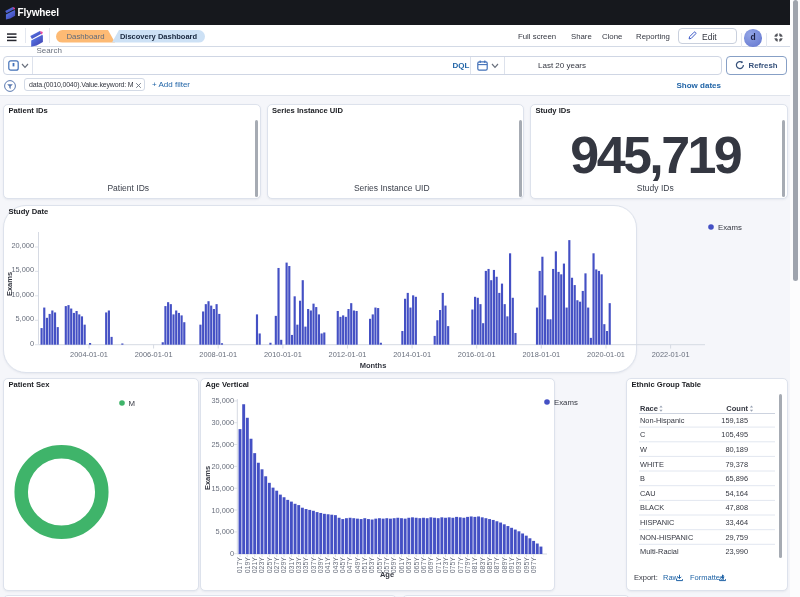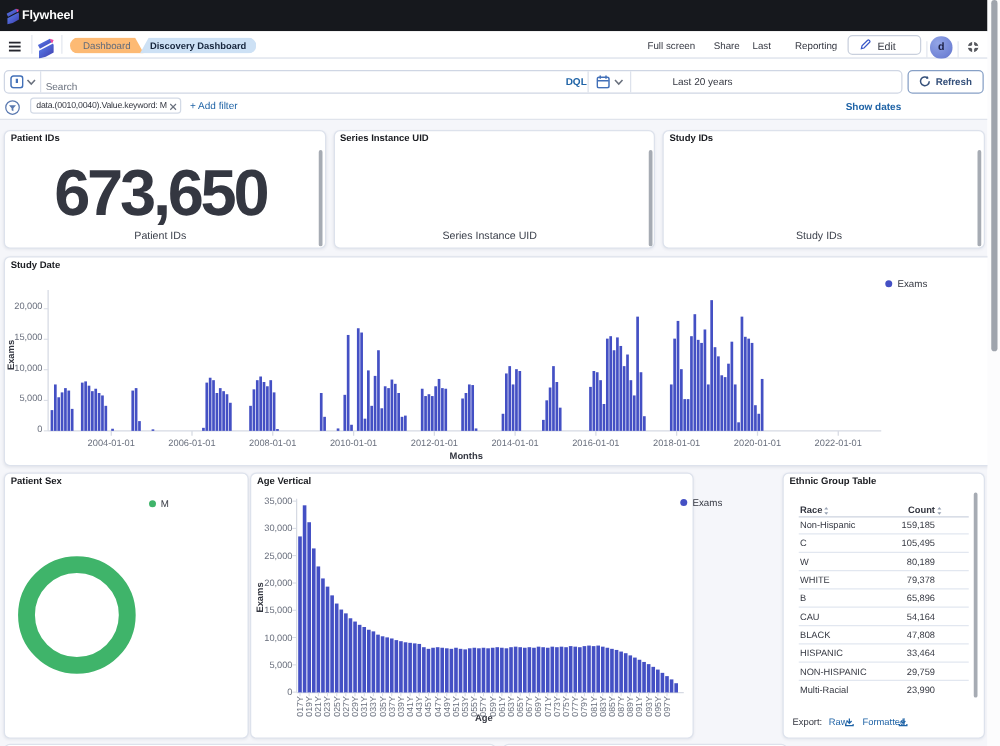--- a/index.html
+++ b/index.html
@@ -42,21 +42,21 @@
         </defs>
         <polygon points="0.3,5.9 9.9,0.9 11.4,3.8 1.9,8.9" fill="url(#g2)"></polygon>
         <polygon points="9.9,0.9 12.9,2.0 11.9,4.4 11,3.9" fill="#e8489f"></polygon>
         <polygon points="1.2,10.5 12.4,4.7 12.9,6.0 12.9,11.9 6.6,15.4 1.2,16.7" fill="url(#g2)"></polygon>
       </svg></div>
 <div class="abs" style="left:49px;top:28px;width:1px;height:15px;background:#e3e7ef;"></div>
 <div class="abs" style="left:56px;top:30px;width:59px;height:12.5px;background:#fdba74;border-radius:6.5px 0 0 6.5px;clip-path:polygon(0 0,52px 0,59px 100%,0 100%);font-size:7.8px;color:#5f6a7b;text-align:center;line-height:13px;">Dashboard</div>
 <div class="abs" style="left:112px;top:30px;width:93px;height:12.5px;background:#cde1f5;border-radius:0 6.5px 6.5px 0;clip-path:polygon(7px 0,100% 0,100% 100%,0 100%);font-size:7.5px;font-weight:600;color:#17263d;text-align:center;line-height:13px;">Discovery Dashboard</div>
 <div class="abs" style="left:518px;top:32px;font-size:7.8px;color:#343741;">Full screen</div>
 <div class="abs" style="left:571px;top:32px;font-size:7.8px;color:#343741;">Share</div>
-<div class="abs" style="left:602px;top:32px;font-size:7.8px;color:#343741;">Last</div>
+<div class="abs" style="left:602px;top:32px;font-size:7.8px;color:#343741;">Clone</div>
 <div class="abs" style="left:636px;top:32px;font-size:7.8px;color:#343741;">Reporting</div>
 <div class="abs" style="left:678px;top:27.5px;width:59px;height:16.5px;border:1px solid #c9d0dd;border-radius:4px;background:#fff;"></div>
 <svg class="abs" style="left:688px;top:31px" width="9" height="9">
       <path d="M1.1,7.9 L1.6,5.7 L6.1,1.2 a0.8,0.8 0 0 1 1.2,0 l0.4,0.4 a0.8,0.8 0 0 1 0,1.2 L3.2,7.4 Z" fill="none" stroke="#3b59c8" stroke-width="1"></path>
     </svg>
 <div class="abs" style="left:702px;top:31.5px;font-size:8.5px;color:#343741;">Edit</div>
 <div class="abs" style="left:740.5px;top:33px;width:1px;height:14px;background:#e3e7ef;"></div>
 <div class="abs" style="left:744.3px;top:29px;width:17.5px;height:17.5px;border-radius:50%;background:radial-gradient(circle at 35% 30%, #93a5e6, #7588d8 60%, #6273cc);"></div>
 <div class="abs" style="left:744.3px;top:29px;width:17.5px;height:17.5px;text-align:center;line-height:17.5px;font-size:8.5px;font-weight:bold;color:#1d2145;">d</div>
 <div class="abs" style="left:766.3px;top:33px;width:1px;height:14px;background:#e3e7ef;"></div>
@@ -69,21 +69,21 @@
 <div class="abs" style="left:0;top:47px;width:790px;height:49px;background:#fff;border-bottom:1px solid #e0e4ec;"></div>
 <div class="abs" style="left:3px;top:55.5px;width:718.5px;height:19px;border:1px solid #cfd6e4;border-radius:4px;background:#fff;"></div>
 <svg class="abs" style="left:8px;top:59.5px" width="11" height="11">
       <rect x="0.8" y="0.8" width="9.4" height="9.4" rx="2" fill="none" stroke="#4270b8" stroke-width="1.2"></rect>
       <rect x="4.6" y="3" width="1.8" height="3.4" fill="#4270b8"></rect>
     </svg>
 <svg class="abs" style="left:21px;top:62.5px" width="8" height="6">
       <path d="M1,1 L4,4.3 L7,1" fill="none" stroke="#69707d" stroke-width="1.2"></path>
     </svg>
 <div class="abs" style="left:32px;top:56.5px;width:1px;height:17px;background:#dde2ec;"></div>
-<div class="abs" style="left:36.5px;top:65px;font-size:8px;color:#69707d;">Search</div>
+<div class="abs" style="left:36.5px;top:46px;font-size:8px;color:#69707d;">Search</div>
 <div class="abs" style="left:452.5px;top:61px;font-size:8px;font-weight:600;color:#1f63a6;">DQL</div>
 <div class="abs" style="left:470px;top:56.5px;width:1px;height:17px;background:#dde2ec;"></div>
 <svg class="abs" style="left:477px;top:59.5px" width="11" height="11">
       <rect x="0.8" y="1.8" width="9.4" height="8.4" rx="1.4" fill="none" stroke="#4270b8" stroke-width="1.2"></rect>
       <line x1="3.2" y1="0.4" x2="3.2" y2="3" stroke="#4270b8" stroke-width="1.2"></line>
       <line x1="7.8" y1="0.4" x2="7.8" y2="3" stroke="#4270b8" stroke-width="1.2"></line>
       <line x1="1" y1="4.6" x2="10" y2="4.6" stroke="#4270b8" stroke-width="1.1"></line>
     </svg>
 <svg class="abs" style="left:491px;top:62.5px" width="8" height="6">
       <path d="M1,1 L4,4.3 L7,1" fill="none" stroke="#69707d" stroke-width="1.2"></path>
@@ -103,35 +103,35 @@
     </svg>
 <div class="abs" style="left:23.5px;top:78px;width:121px;height:13px;border:1px solid #d3dae6;border-radius:3px;background:#fff;"></div>
 <div class="abs" style="left:29px;top:81px;font-size:7px;letter-spacing:-.18px;color:#343741;">data.(0010,0040).Value.keyword: M</div>
 <svg class="abs" style="left:134.5px;top:81.5px" width="7" height="7">
       <path d="M1.2,1.2 L5.8,5.8 M5.8,1.2 L1.2,5.8" stroke="#69707d" stroke-width="0.9"></path>
     </svg>
 <div class="abs" style="left:152px;top:80px;font-size:8px;font-weight:500;color:#1f63a6;">+ Add filter</div>
 <div class="abs" style="left:0;top:96px;width:790px;height:501px;background:#f5f6fa;"></div>
 <div class="panel" style="left:3px;top:104px;width:257.5px;height:94.5px;">
       <div class="ptitle">Patient IDs</div>
-      <div style="position:absolute;left:0;top:24px;width:calc(100% - 7px);text-align:center;font-size:52px;font-weight:bold;letter-spacing:-2.6px;color:#343741;line-height:1;">673,650</div>
       <div style="position:absolute;left:0;top:77.5px;width:calc(100% - 7px);text-align:center;font-size:8.5px;color:#3a3f4a;">Patient IDs</div>
       <div class="thumb" style="right:1.5px;top:15px;height:77px;"></div>
     </div>
 <div class="panel" style="left:266.5px;top:104px;width:257.5px;height:94.5px;">
       <div class="ptitle">Series Instance UID</div>
       <div style="position:absolute;left:0;top:77.5px;width:calc(100% - 7px);text-align:center;font-size:8.5px;color:#3a3f4a;">Series Instance UID</div>
       <div class="thumb" style="right:1.5px;top:15px;height:77px;"></div>
     </div>
 <div class="panel" style="left:530px;top:104px;width:257.5px;height:94.5px;">
       <div class="ptitle">Study IDs</div>
+      <div style="position:absolute;left:0;top:24px;width:calc(100% - 7px);text-align:center;font-size:52px;font-weight:bold;letter-spacing:-2.6px;color:#343741;line-height:1;">945,719</div>
       <div style="position:absolute;left:0;top:77.5px;width:calc(100% - 7px);text-align:center;font-size:8.5px;color:#3a3f4a;">Study IDs</div>
       <div class="thumb" style="right:1.5px;top:15px;height:77px;"></div>
     </div>
-<div class="panel" style="left:3px;top:205px;width:798px;height:168px;">
+<div class="panel" style="left:3px;top:205px;width:634px;height:168px;border-radius:23px;">
       <div class="ptitle">Study Date</div>
       <svg width="784" height="168" style="position:absolute;left:0;top:0">
         <circle cx="707" cy="21" r="2.8" fill="#4450c4"></circle>
         <text x="714" y="23.5" font-size="7.8" fill="#343741">Exams</text>
         <text x="30" y="139.5" font-size="7.4" fill="#696f7d" text-anchor="end">0</text>
         <text x="30" y="115" font-size="7.4" fill="#696f7d" text-anchor="end">5,000</text>
         <text x="30" y="90.5" font-size="7.4" fill="#696f7d" text-anchor="end">10,000</text>
         <text x="30" y="66" font-size="7.4" fill="#696f7d" text-anchor="end">15,000</text>
         <text x="30" y="41.5" font-size="7.4" fill="#696f7d" text-anchor="end">20,000</text>
         <text x="7.5" y="78" font-size="7.5" font-weight="bold" fill="#343741" text-anchor="middle" transform="rotate(-90 7.5 78)">Exams</text>

